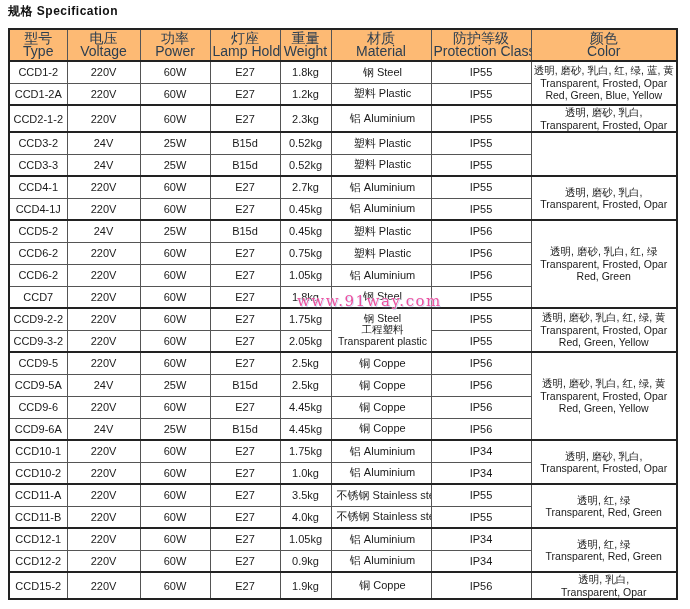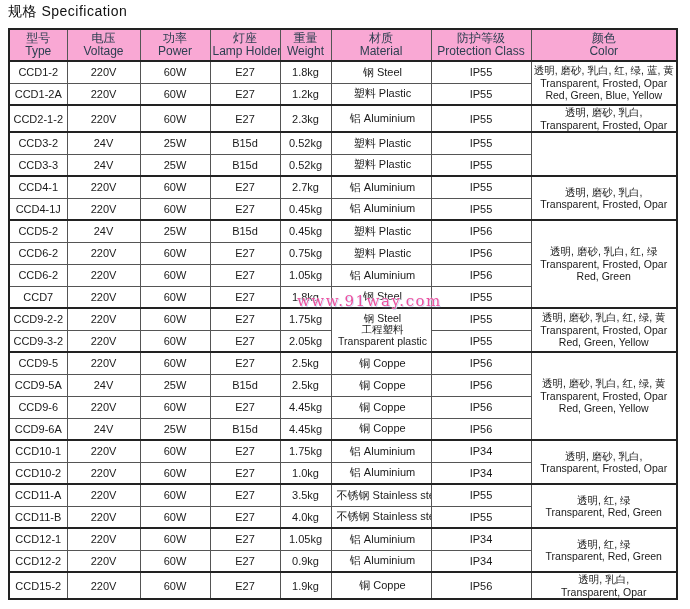--- a/index.html
+++ b/index.html
@@ -3,38 +3,38 @@
 <meta charset="utf-8">
 <style>
   html,body { margin:0; padding:0; }
   body {
     width:690px; height:609px; background:#ffffff; position:relative;
     font-family:"Liberation Sans", sans-serif; color:#1a1a1a;
     overflow:hidden;
   }
   .page-title {
     position:absolute; left:8px; top:3px;
-    font-size:14px; font-weight:normal; color:#111;
+    font-size:12px; font-weight:bold; color:#111;
     letter-spacing:0.5px;
   }
   table.spec {
     position:absolute; left:8px; top:28px; width:668px;
     border-collapse:collapse; table-layout:fixed;
     border:2px solid #222;
   }
   th, td {
     border:1px solid #555;
     font-size:11px; padding:0 2px;
     text-align:center; vertical-align:middle;
     overflow:hidden; white-space:nowrap;
   }
   thead th {
-    background:#f9a8d4;
+    background:#fdba74;
     height:30px; font-weight:normal; color:#2c3e50;
-    line-height:13px; font-size:12px;
+    line-height:13px; font-size:14px;
     border-bottom:2px solid #222;
     text-align:center;
   }
   thead th div { line-height:13px; }
   tbody tr { height:22px; }
   tbody tr.group-start td { border-top:2px solid #222; }
   td.cell-left { text-align:center; padding-left:5px; }
   td.color-cell {
     text-align:center; padding-left:2px;
     font-size:10.5px; line-height:12.5px; white-space:normal;

